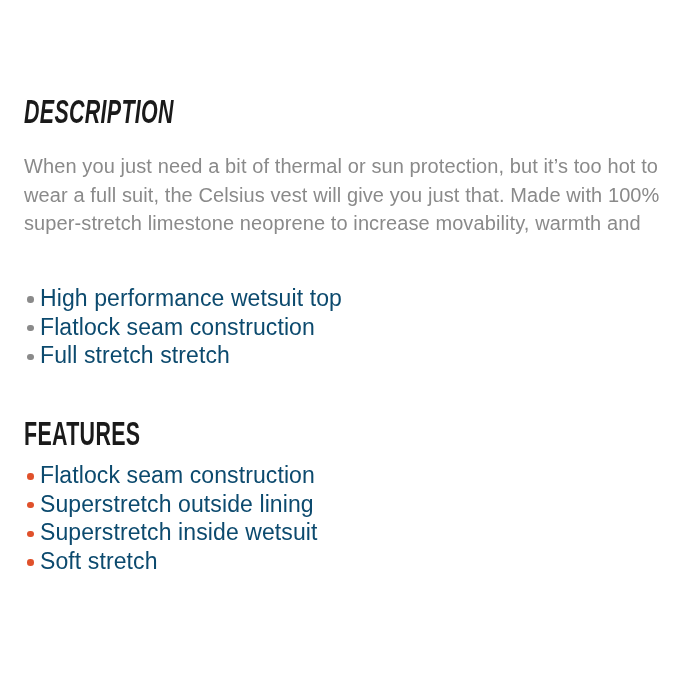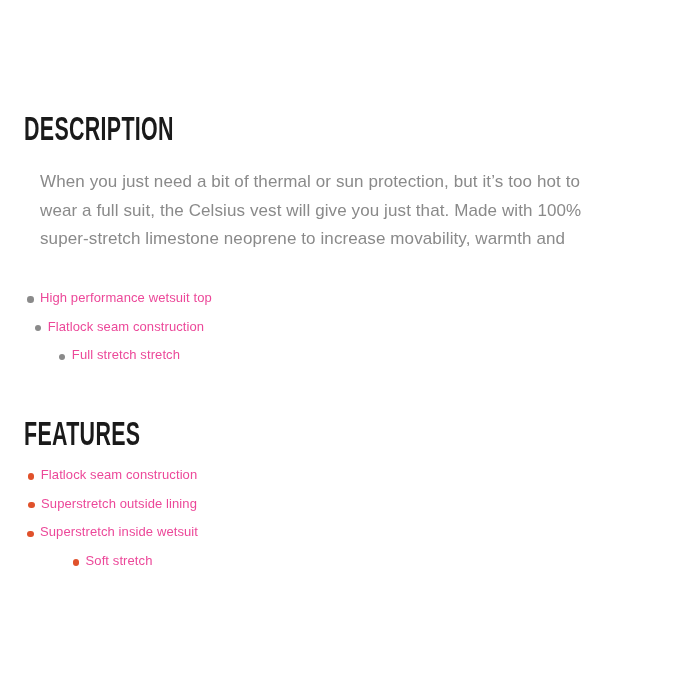--- a/index.html
+++ b/index.html
@@ -24,28 +24,28 @@
     line-height: 1;
     color: #1a1a1a;
     letter-spacing: 0.5px;
     white-space: nowrap;
   }
   .section-heading .squeeze {
     display: inline-block;
     transform: scaleX(0.63);
     transform-origin: 0 50%;
   }
-  #description-heading { top: 111px; }
+  #description-heading { top: 94px; font-style: italic; }
   #features-heading    { top: 416px; text-align: center; }
 
   .body-copy {
     position: absolute;
     left: 24px;
-    margin: 16px;
-    font-size: 17px;
+    margin: 0;
+    font-size: 20px;
     line-height: 28.6px;
     color: #8a8a8a;
     letter-spacing: 0.1px;
     white-space: nowrap;
   }
   #description-paragraph { top: 152px; width: 660px; }
 
   .bullet-list {
     position: absolute;
     left: 24px;
@@ -53,26 +53,25 @@
     padding: 0;
     list-style: none;
   }
   #description-bullets { top: 284px; }
   #features-bullets    { top: 461px; }
 
   .bullet-list li {
     display: flex;
     align-items: flex-start;
     height: 28.6px;
-    font-size: 13px;
+    font-size: 23px;
     line-height: 28.6px;
-    color: #ec4899;
+    color: #0c4a6e;
     letter-spacing: 0.1px;
     white-space: nowrap;
-    justify-content: center;
   }
   .dot {
     flex: 0 0 auto;
     width: 6.5px;
     height: 6.5px;
     border-radius: 50%;
     margin: 12.4px 6.5px 0 3px;
   }
   .dot-gray   { background: #8a8a8a; }
   .dot-orange { background: #e0512b; }

